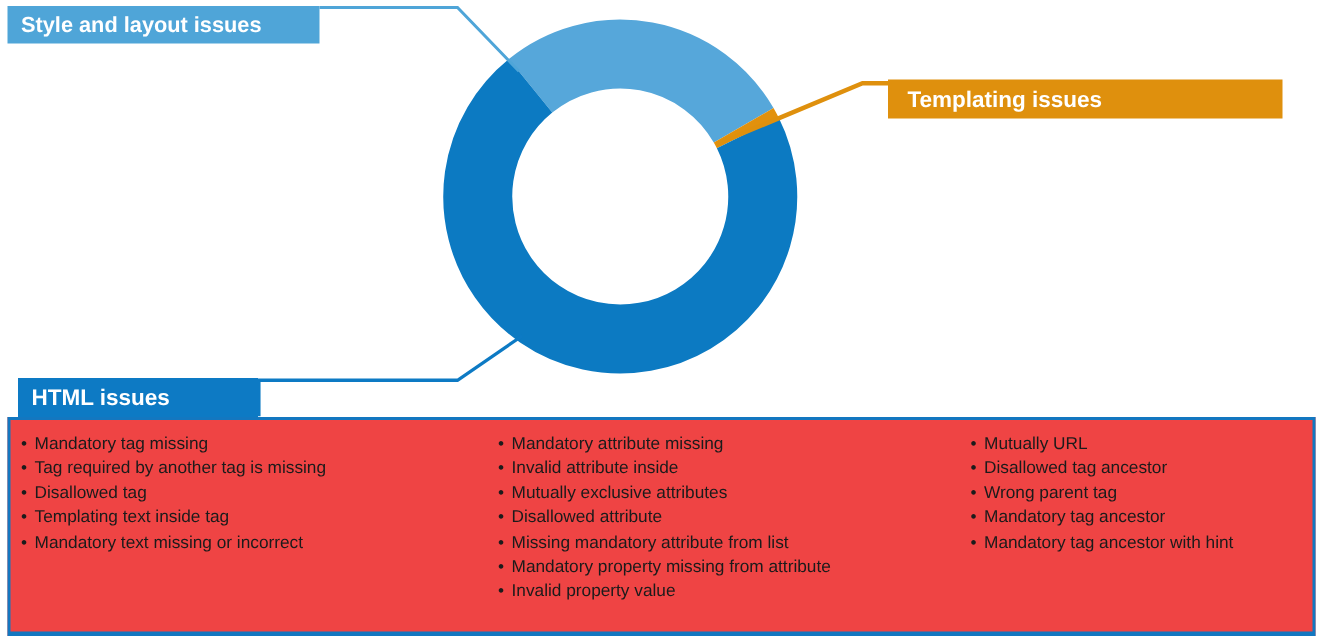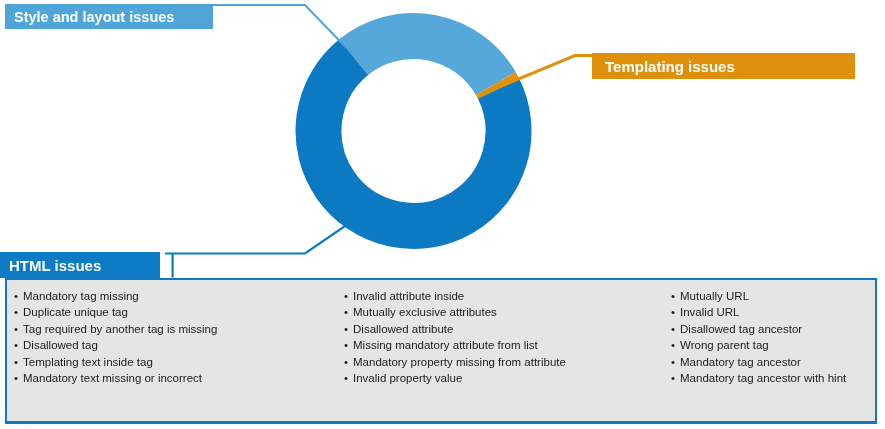--- a/index.html
+++ b/index.html
@@ -8,26 +8,26 @@
     font-family:Liberation Sans, sans-serif;
     padding-left:40px;
   }
   svg.overlay{position:absolute;left:0;top:0;width:885px;height:429px;}
   .cat-label{
     position:absolute;color:#ffffff;font-weight:bold;
     display:flex;align-items:center;box-sizing:border-box;white-space:nowrap;
   }
   #style-label{left:5px;top:4px;width:208px;height:25px;background:#4FA5D8;padding-left:9px;font-size:14.5px;}
   #templating-label{left:592px;top:53px;width:263px;height:26px;background:#DF900D;padding-left:13px;font-size:15px;}
-  #html-label{left:0;top:252px;width:160px;height:26px;background:#0D7AC4;padding-left:9px;font-size:15px;}
+  #html-label{left:12px;top:252px;width:160px;height:26px;background:#0D7AC4;padding-left:9px;font-size:15px;}
   .issues-box{
     position:absolute;left:5px;top:278px;width:872px;height:146px;box-sizing:border-box;
-    border:2px solid #1377C0;border-bottom-width:3px;background:#e5e5e5;
+    border:2px solid #1377C0;border-bottom-width:3px;background:#ef4444;
     display:grid;grid-template-columns:318px 315px 1fr;
-    padding:8px 4px 4px 7px;align-content:start;gap:12px;
+    padding:8px 4px 4px 7px;align-content:start;
   }
   .issues-col{display:flex;flex-direction:column;}
   .issue-item{font-size:11.5px;line-height:16.4px;color:#1b1b1b;white-space:nowrap;}
   .issue-item .bullet{margin-right:5px;}
   .leader{fill:none;stroke-linejoin:miter;stroke-linecap:butt;}
   .leader.style-line{stroke:#4FA5D8;stroke-width:2;}
   .leader.templating-line{stroke:#DF900D;stroke-width:3;}
   .leader.html-line{stroke:#0D7AC4;stroke-width:2.2;}
 </style>
 </head>
@@ -49,37 +49,36 @@
 
   <div class="cat-label" id="style-label">Style and layout issues</div>
 
   <div class="cat-label" id="templating-label">Templating issues</div>
 
   <div class="cat-label" id="html-label">HTML issues</div>
 
   <div class="issues-box">
     <div class="issues-col">
         <div class="issue-item"><span class="bullet">•</span><span>Mandatory tag missing</span></div>
-        <div class="issue-item"><span class="bullet">•</span><span>Duplicate unique tag</span></div>
         <div class="issue-item"><span class="bullet">•</span><span>Tag required by another tag  is missing</span></div>
         <div class="issue-item"><span class="bullet">•</span><span>Disallowed tag</span></div>
         <div class="issue-item"><span class="bullet">•</span><span>Templating text inside tag</span></div>
         <div class="issue-item"><span class="bullet">•</span><span>Mandatory text missing or incorrect</span></div>
       </div>
     <div class="issues-col">
+        <div class="issue-item"><span class="bullet">•</span><span>Mandatory attribute missing</span></div>
         <div class="issue-item"><span class="bullet">•</span><span>Invalid attribute inside</span></div>
         <div class="issue-item"><span class="bullet">•</span><span>Mutually exclusive attributes</span></div>
         <div class="issue-item"><span class="bullet">•</span><span>Disallowed attribute</span></div>
         <div class="issue-item"><span class="bullet">•</span><span>Missing mandatory attribute from list</span></div>
         <div class="issue-item"><span class="bullet">•</span><span>Mandatory property missing from attribute</span></div>
         <div class="issue-item"><span class="bullet">•</span><span>Invalid property value</span></div>
       </div>
     <div class="issues-col">
         <div class="issue-item"><span class="bullet">•</span><span>Mutually URL</span></div>
-        <div class="issue-item"><span class="bullet">•</span><span>Invalid URL</span></div>
         <div class="issue-item"><span class="bullet">•</span><span>Disallowed tag ancestor</span></div>
         <div class="issue-item"><span class="bullet">•</span><span>Wrong parent tag</span></div>
         <div class="issue-item"><span class="bullet">•</span><span>Mandatory tag ancestor</span></div>
         <div class="issue-item"><span class="bullet">•</span><span>Mandatory tag ancestor with hint</span></div>
       </div>
   </div>
 
 </div>
 
 </body></html>

